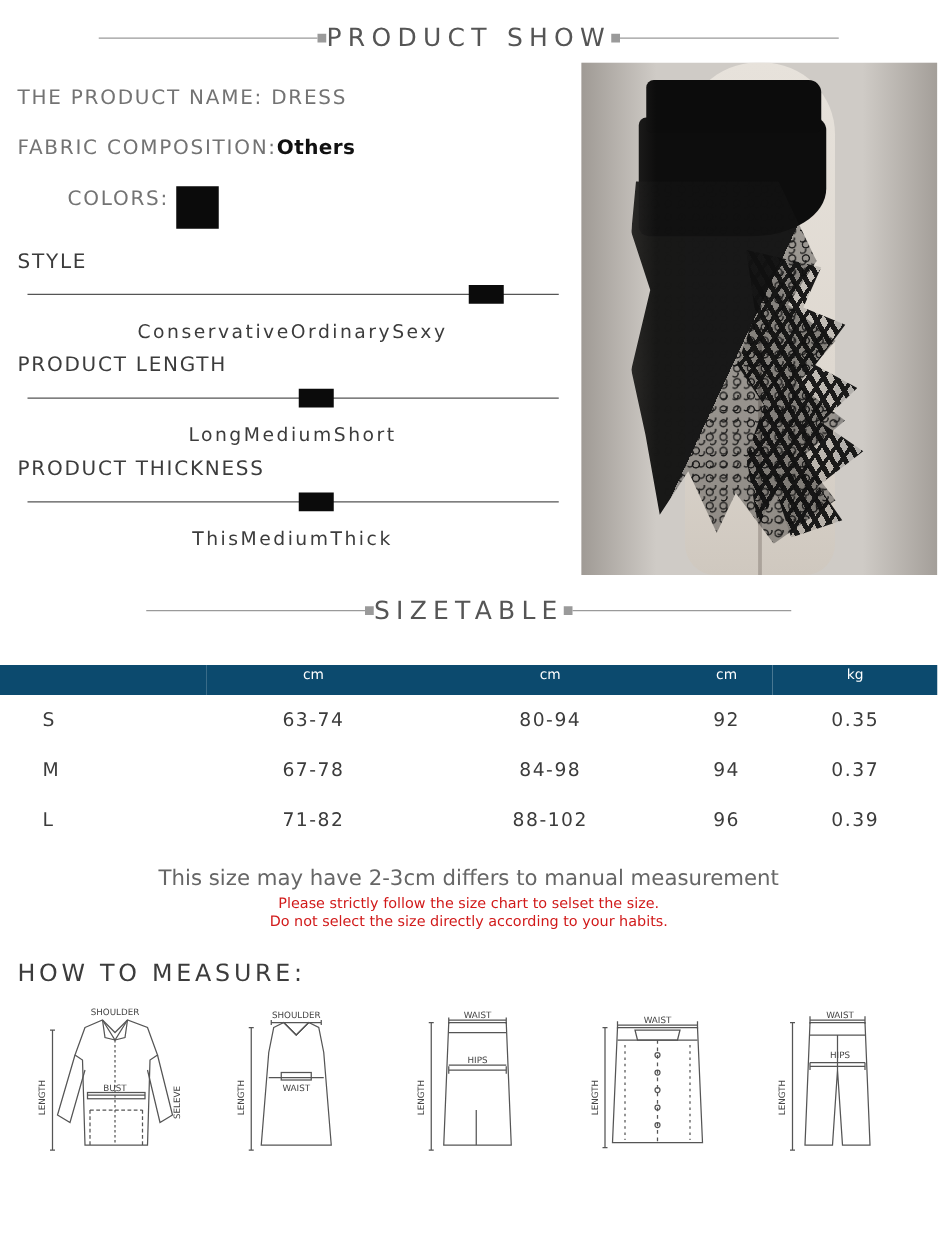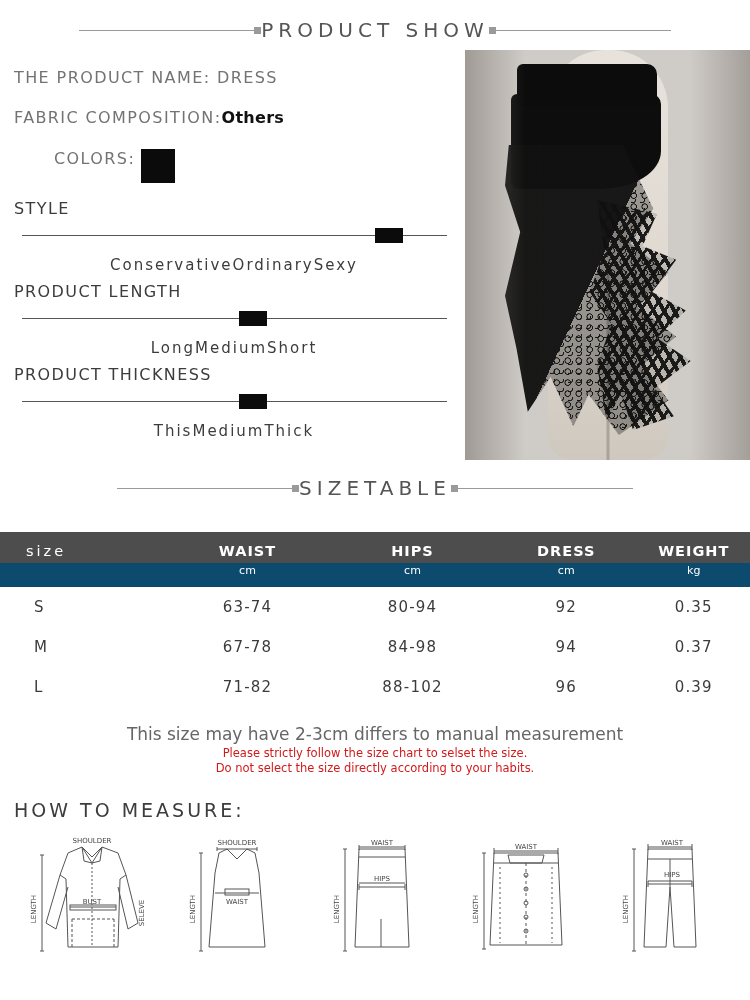--- a/index.html
+++ b/index.html
@@ -352,27 +352,20 @@
   <div class="rule"></div>
   <div class="sq"></div>
   <div class="txt">SIZETABLE</div>
   <div class="sq"></div>
   <div class="rule"></div>
 </div>
 
 <div class="table-wrap">
   <table class="size">
     <thead>
-      <tr>
-        <th class="first" style="width:22%">size</th>
-        <th style="width:22%">WAIST</th>
-        <th style="width:22%">HIPS</th>
-        <th style="width:19%">DRESS</th>
-        <th style="width:15%">WEIGHT</th>
-      </tr>
       <tr class="units">
         <td></td>
         <td>cm</td>
         <td>cm</td>
         <td>cm</td>
         <td>kg</td>
       </tr>
     </thead>
     <tbody>
       <tr>

